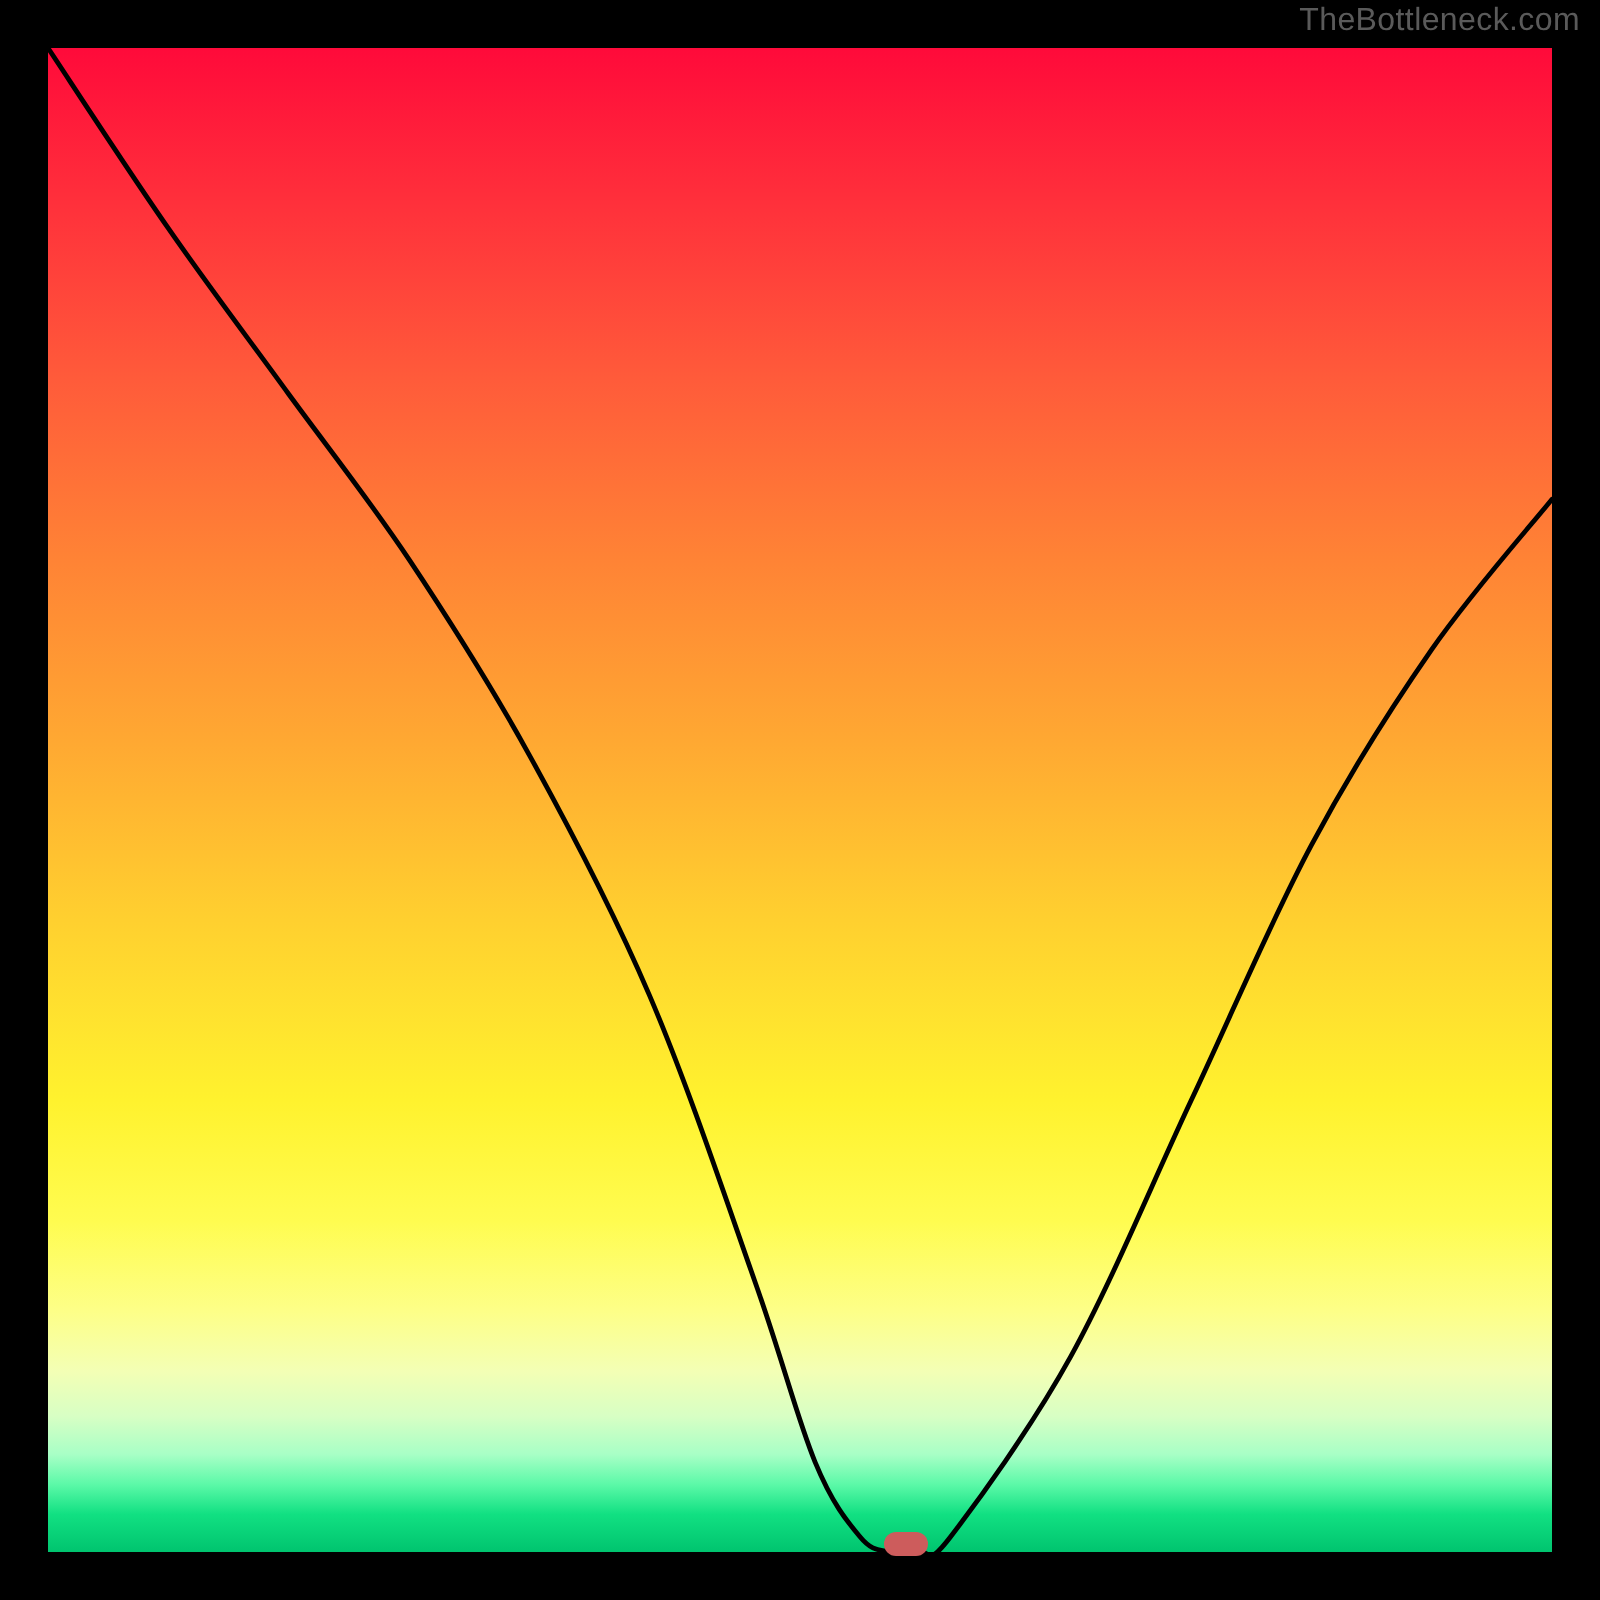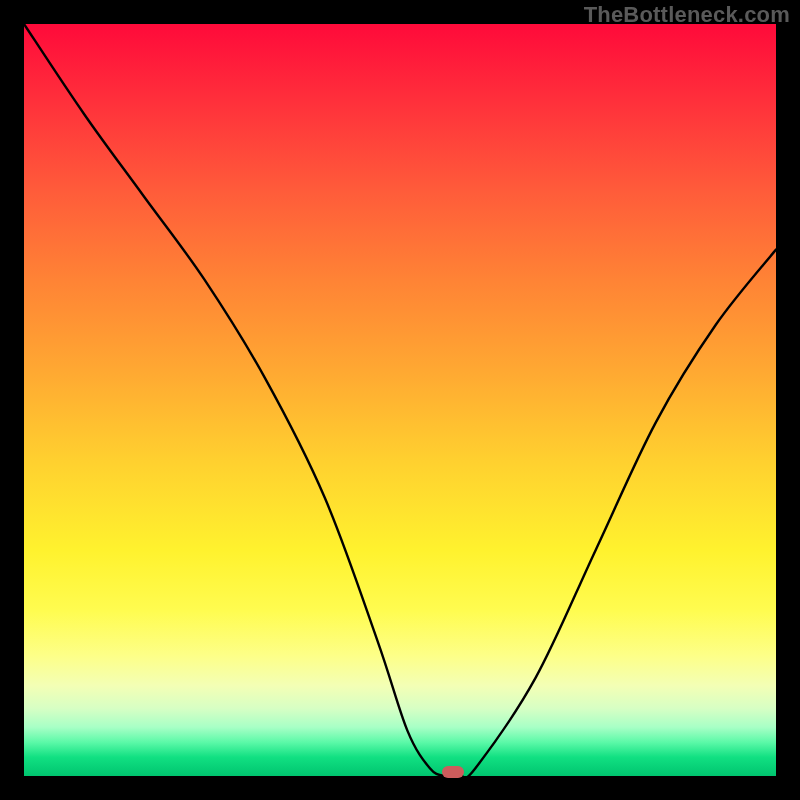--- a/index.html
+++ b/index.html
@@ -15,22 +15,22 @@
     position: relative;
     width: 800px;
     height: 800px;
     background: #000;
   }
   .watermark {
     position: absolute;
     top: 2px;
     right: 10px;
     color: #5a5a5a;
-    font-size: 22px;
-    font-weight: 700;
+    font-size: 16px;
+    font-weight: 400;
     letter-spacing: 0.2px;
     z-index: 20;
   }
   .plot-area {
     position: absolute;
     left: 24px;
     top: 24px;
     width: 752px;
     height: 752px;
     background: linear-gradient(to bottom,

